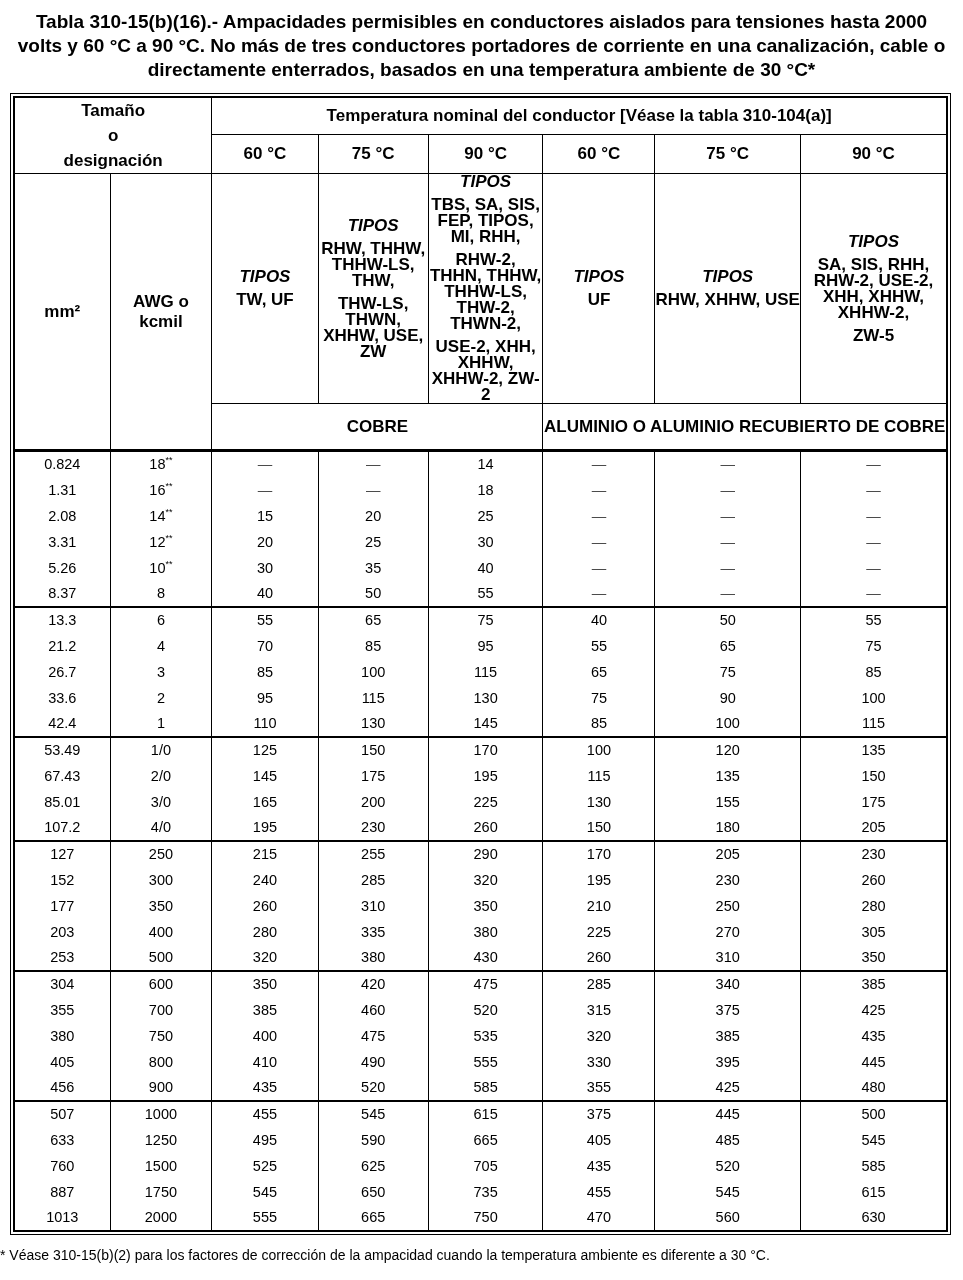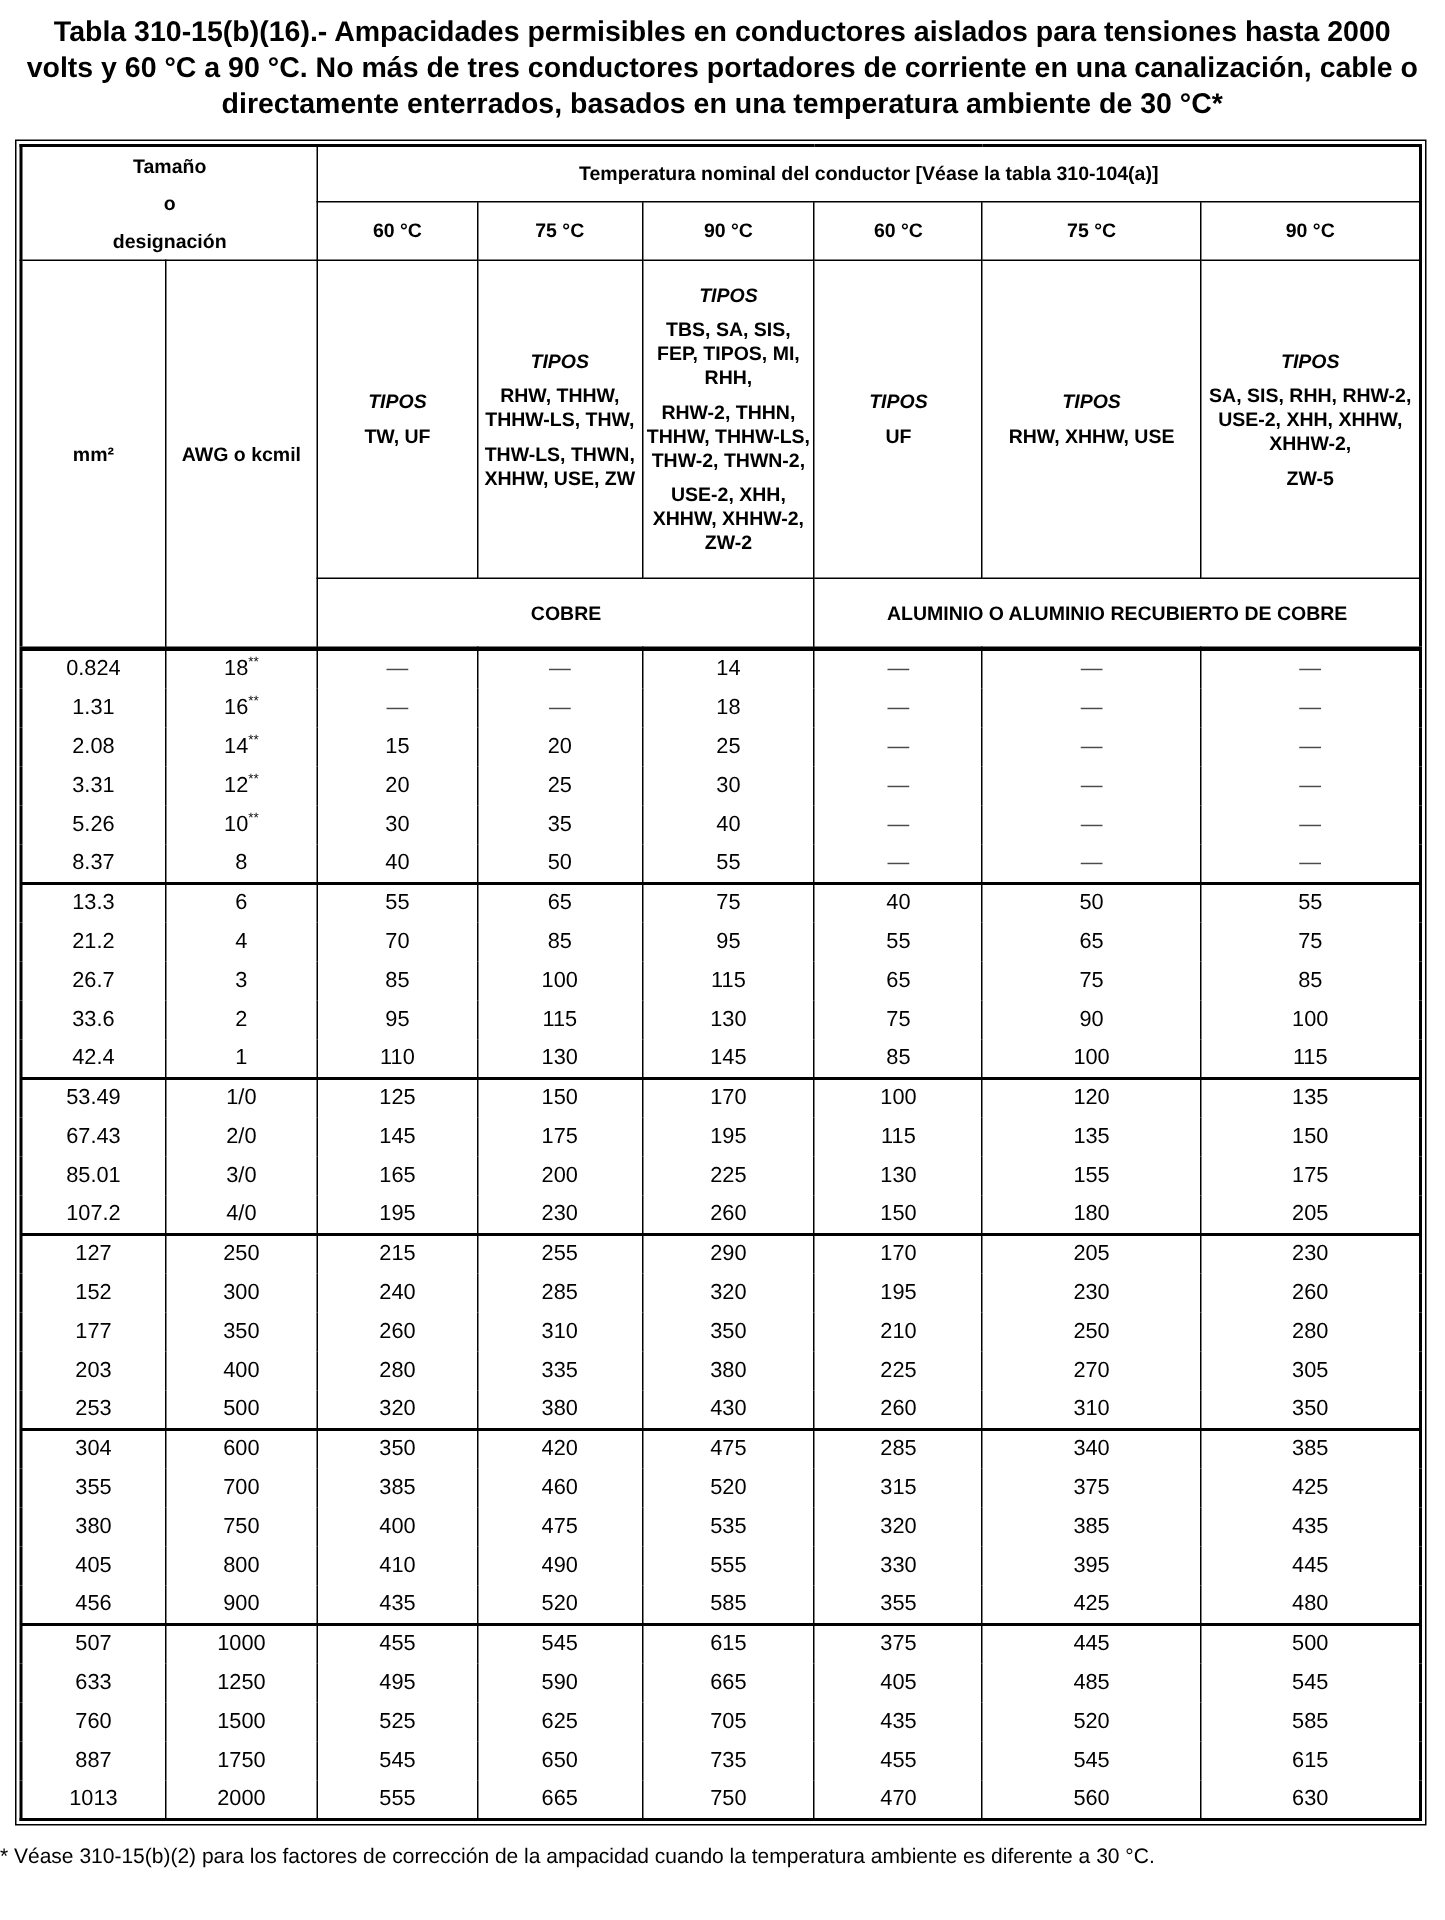--- a/index.html
+++ b/index.html
@@ -32,21 +32,21 @@
     width: 100%;
     border-collapse: collapse;
     table-layout: fixed;
     border: 2.5px solid #000;
   }
   table.amp th {
     border: 1.5px solid #000;
     font-weight: 700;
     vertical-align: middle;
     padding: 0;
-    font-size: 13px;
+    font-size: 17px;
   }
   table.amp td {
     border-left: 1.5px solid #000;
     border-right: 1.5px solid #000;
     border-top: 0;
     border-bottom: 0;
     text-align: center;
     font-size: 14.5px;
     height: 26px;
     padding: 0 3px;

